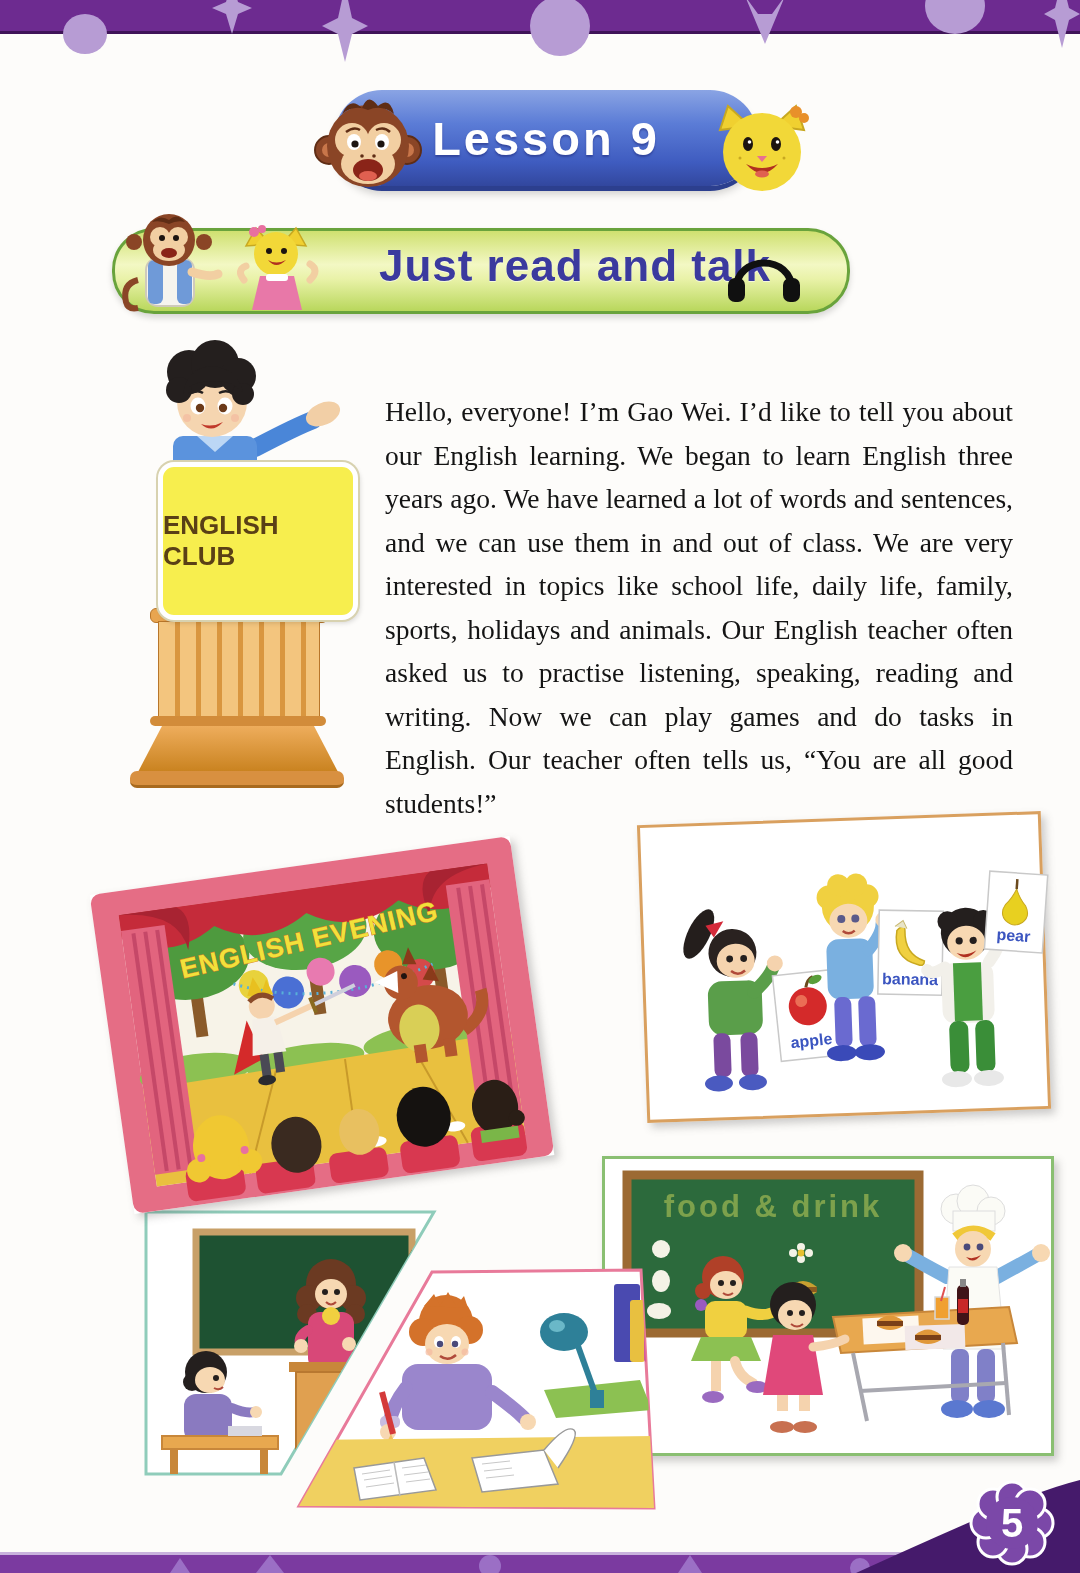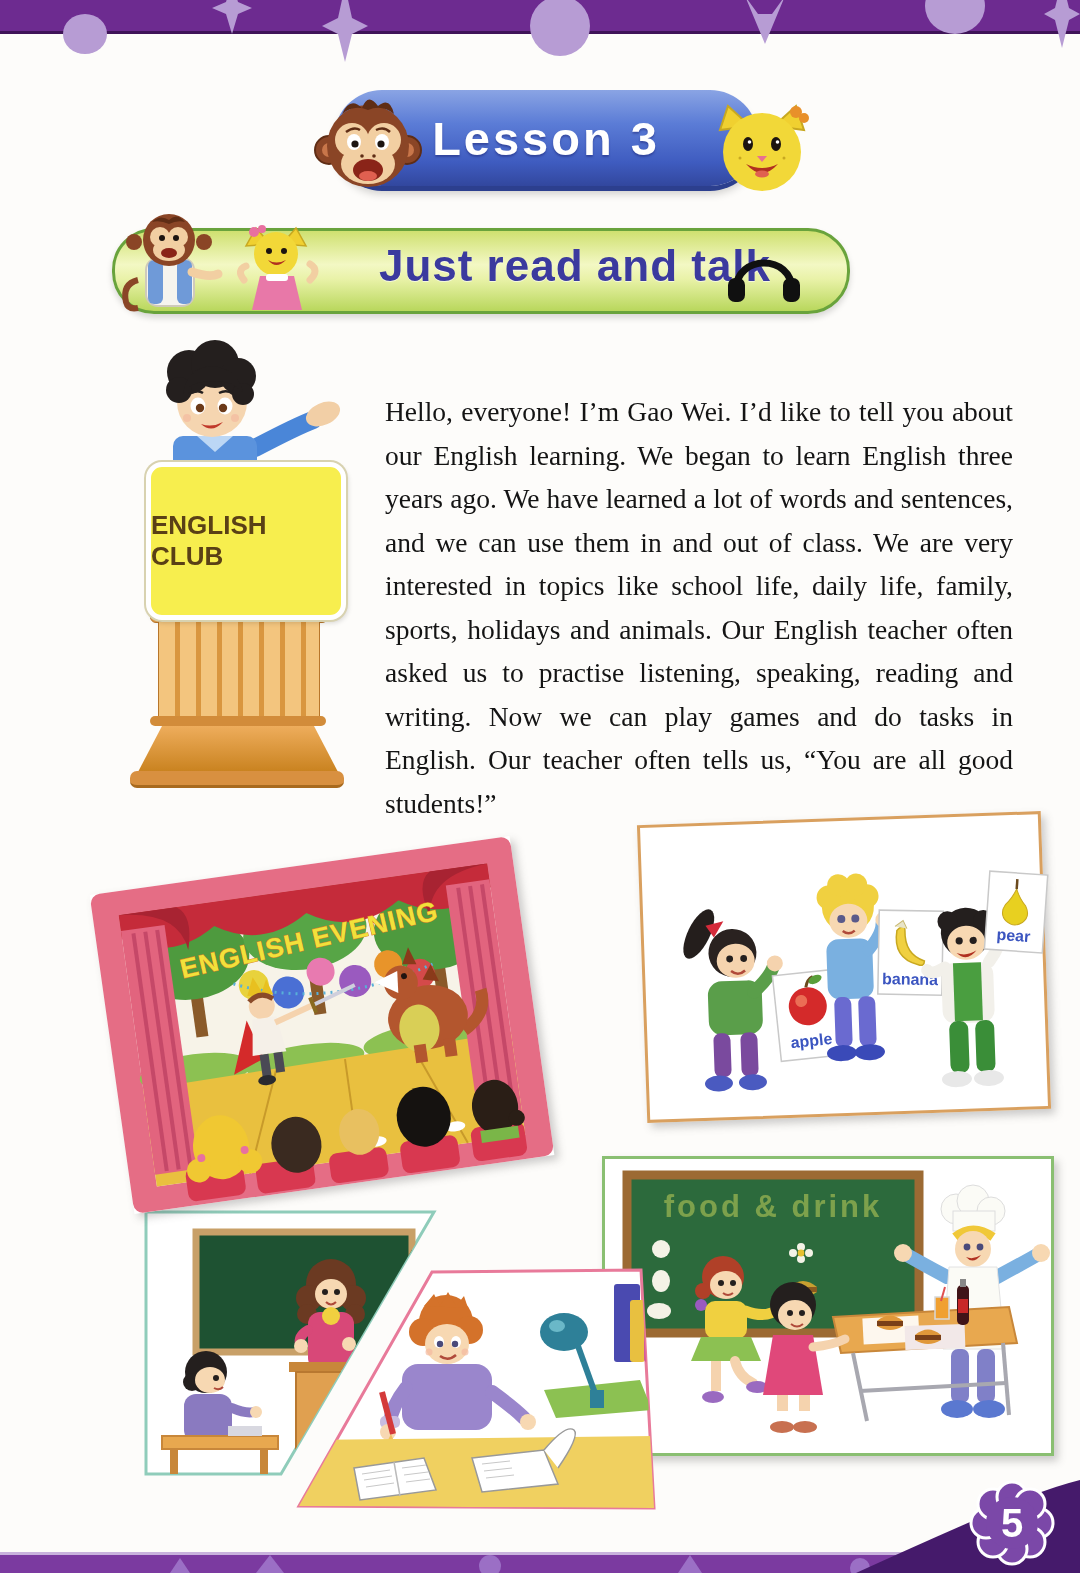--- a/index.html
+++ b/index.html
@@ -25,21 +25,21 @@
     border:3px solid #69a33c;box-shadow:0 4px 6px rgba(0,0,0,.15);
   }
   .read-title{
     position:absolute;left:210px;top:10px;width:500px;text-align:center;
     color:#3b3a9e;font-size:44px;font-weight:bold;letter-spacing:1px;
     text-shadow:0 1px 0 rgba(255,255,255,.6);
   }
 
   
   .club-sign{
-    left:146px;top:462px;width:190px;height:148px;border-radius:16px;
+    left:158px;top:462px;width:190px;height:148px;border-radius:16px;
     background:#f7ee4e;border:5px solid #ffffff;
     box-shadow:0 0 0 2px #d8d2b0, 2px 3px 5px rgba(0,0,0,.15);
     display:flex;align-items:center;justify-content:center;
   }
   .club-sign span{color:#5a4016;font-weight:bold;font-size:26px;letter-spacing:0px;}
   .podium-lip{left:150px;top:608px;width:176px;height:13px;background:#e8a550;
     border:1px solid #b8762a;border-radius:6px;}
   .podium-col{left:158px;top:621px;width:160px;height:96px;
     background:repeating-linear-gradient(90deg,#f3c57e 0 16px,#d9963f 16px 21px);
     border:1px solid #b8762a;}
@@ -82,21 +82,21 @@
     <polygon points="345,-14 352,18 368,26 352,34 345,62 338,34 322,26 338,18"></polygon>
     <ellipse cx="560" cy="26" rx="30" ry="30"></ellipse>
     <path d="M745,-4 L765,44 L785,-4 L772,14 L758,14 Z"></path>
     <ellipse cx="955" cy="6" rx="30" ry="28"></ellipse>
     <polygon points="1062,-20 1069,8 1080,14 1069,20 1062,48 1055,20 1044,14 1055,8"></polygon>
     <polygon points="232,-18 238,2 252,8 238,14 232,34 226,14 212,8 226,2"></polygon>
   </g>
 </svg>
 
 <div class="abs lesson-pill">
-  <span class="title">Lesson 3</span>
+  <span class="title">Lesson 9</span>
 </div>
 
 <svg class="abs" style="left:312px;top:88px;z-index:7" width="112" height="112" viewBox="0 0 112 112">
   <circle cx="17" cy="62" r="14" fill="#8a4526" stroke="#5f2d15" stroke-width="2"></circle>
   <circle cx="17" cy="62" r="7" fill="#c8764a"></circle>
   <circle cx="95" cy="62" r="14" fill="#8a4526" stroke="#5f2d15" stroke-width="2"></circle>
   <circle cx="95" cy="62" r="7" fill="#c8764a"></circle>
   <circle cx="56" cy="58" r="41" fill="#8a4526"></circle>
   <path d="M30,26 Q38,8 50,20 Q56,4 66,18 Q78,8 82,26 Q70,16 56,22 Q42,16 30,26Z" fill="#5f2d15"></path>
   <circle cx="40" cy="52" r="17" fill="#f2cfa2"></circle>

